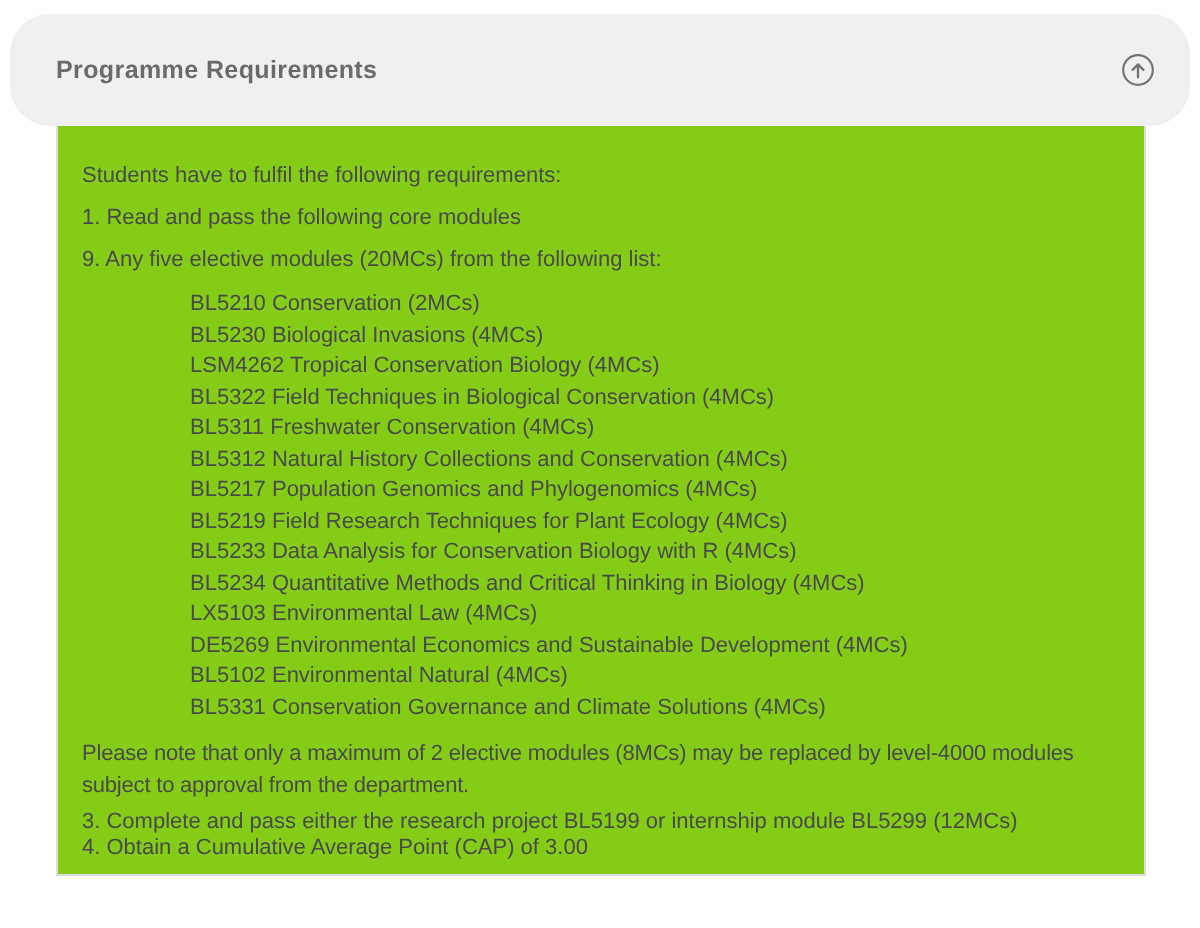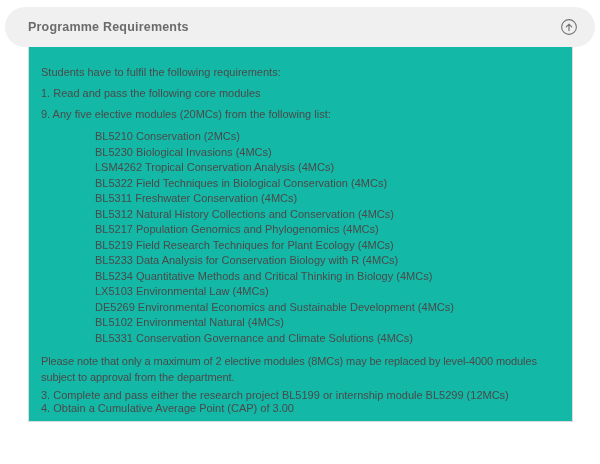--- a/index.html
+++ b/index.html
@@ -12,21 +12,21 @@
     color: var(--body-text, #4a4a4a);
     overflow: hidden;
   }
 
   .panel { position: relative; }
 
   .panel-header {
     position: relative;
     z-index: 2;
     margin: 7px 5px 0 5px;
-    height: 40px;
+    height: 56px;
     background: var(--header-bg, #f0f0f0);
     border-radius: 20px;
     display: flex;
     align-items: center;
     justify-content: space-between;
     padding: 0 16px 0 23px;
   }
 
   .panel-title {
     font-size: 12.5px;
@@ -44,21 +44,21 @@
     cursor: pointer;
     background: transparent;
     border: none;
     padding: 0;
   }
 
   .panel-body {
     position: relative;
     z-index: 1;
     margin: -2px 27px 0 28px;
-    background: #14b8a6;
+    background: #84cc16;
     border: 1px solid var(--border, #dcdcdc);
     padding: 20px 7px 6px 12px;
     font-size: 11px;
     line-height: 13px;
   }
 
   .para { margin: 0 0 8px 0; }
 
   .module-list { margin: 0 0 7px 0; }
 
@@ -98,21 +98,21 @@
     <p class="para">Students have to fulfil the following requirements:</p>
 
     <p class="para">1. Read and pass the following core modules</p>
 
 
     <p class="para">9. Any five elective modules (20MCs) from the following list:</p>
 
     <div class="module-list">
       <div class="module-line">BL5210 Conservation (2MCs)</div>
       <div class="module-line">BL5230 Biological Invasions (4MCs)</div>
-      <div class="module-line">LSM4262 Tropical Conservation Analysis (4MCs)</div>
+      <div class="module-line">LSM4262 Tropical Conservation Biology (4MCs)</div>
       <div class="module-line">BL5322 Field Techniques in Biological Conservation (4MCs)</div>
       <div class="module-line">BL5311 Freshwater Conservation (4MCs)</div>
       <div class="module-line">BL5312 Natural History Collections and Conservation (4MCs)</div>
       <div class="module-line">BL5217 Population Genomics and Phylogenomics (4MCs)</div>
       <div class="module-line">BL5219 Field Research Techniques for Plant Ecology (4MCs)</div>
       <div class="module-line">BL5233 Data Analysis for Conservation Biology with R (4MCs)</div>
       <div class="module-line">BL5234 Quantitative Methods and Critical Thinking in Biology (4MCs)</div>
       <div class="module-line">LX5103 Environmental Law (4MCs)</div>
       <div class="module-line">DE5269 Environmental Economics and Sustainable Development (4MCs)</div>
       <div class="module-line">BL5102 Environmental Natural (4MCs)</div>

